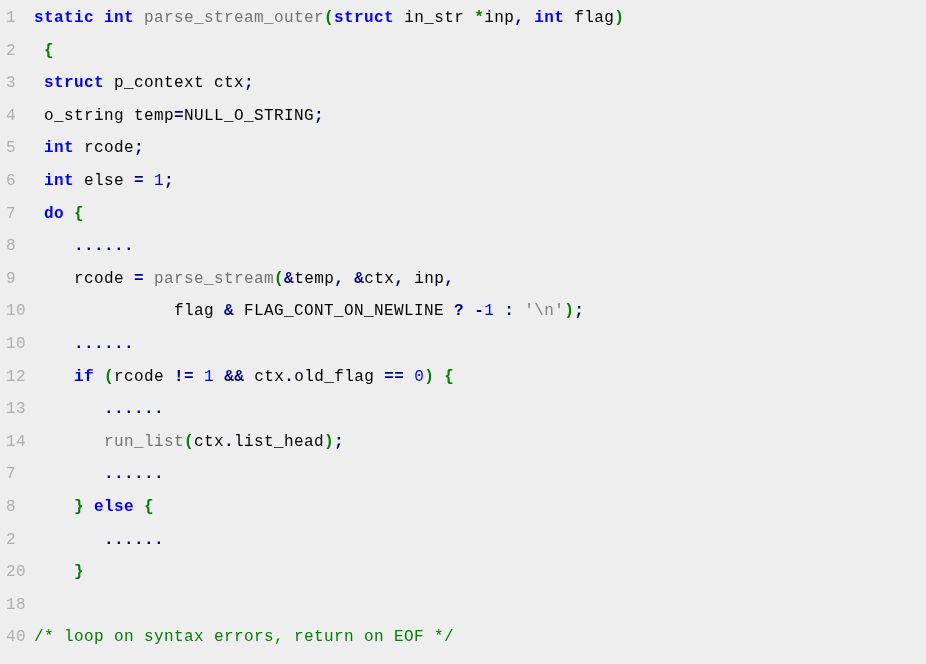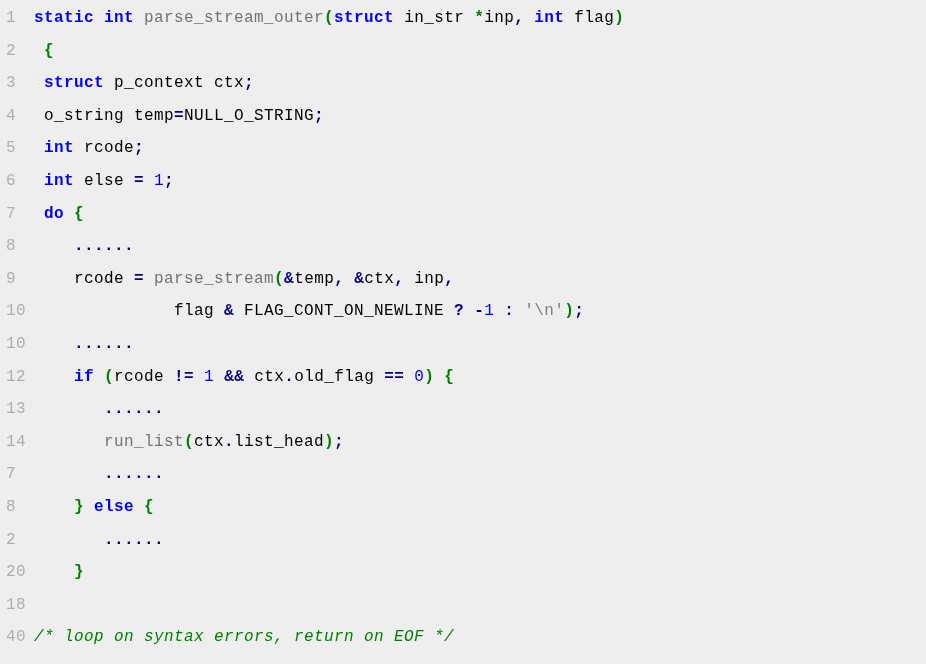--- a/index.html
+++ b/index.html
@@ -37,21 +37,21 @@
   .src {
     flex: 1 1 auto;
     color: #000000;
   }
   .kw   { color: #0000ff; font-weight: bold; }                       
   .fn   { color: #737373; font-weight: normal; }   
   .op   { color: #000080; font-weight: bold; }   
   .opp  { color: #008000; font-weight: bold; }   
   .num  { color: #0000ff; }                       
   .str  { color: #808080; }                       
-  .cmt  { color: #008000; font-style: italic; }  
+  .cmt  { color: #008000; }  
 </style>
 </head>
 <body>
 
 <div class="code-block" id="code-root">
     <div class="code-line"><span class="gutter">1</span><span class="src"><span></span><span class="kw">static</span><span> </span><span class="kw">int</span><span> </span><span class="fn">parse_stream_outer</span><span class="opp">(</span><span class="kw">struct</span><span> in_str </span><span class="opp">*</span><span>inp</span><span class="op">,</span><span> </span><span class="kw">int</span><span> flag</span><span class="opp">)</span></span></div>
     <div class="code-line"><span class="gutter">2</span><span class="src"><span> </span><span class="opp">{</span></span></div>
     <div class="code-line"><span class="gutter">3</span><span class="src"><span> </span><span class="kw">struct</span><span> p_context ctx</span><span class="op">;</span></span></div>
     <div class="code-line"><span class="gutter">4</span><span class="src"><span> </span><span>o_string temp</span><span class="op">=</span><span>NULL_O_STRING</span><span class="op">;</span></span></div>
     <div class="code-line"><span class="gutter">5</span><span class="src"><span> </span><span class="kw">int</span><span> rcode</span><span class="op">;</span></span></div>

